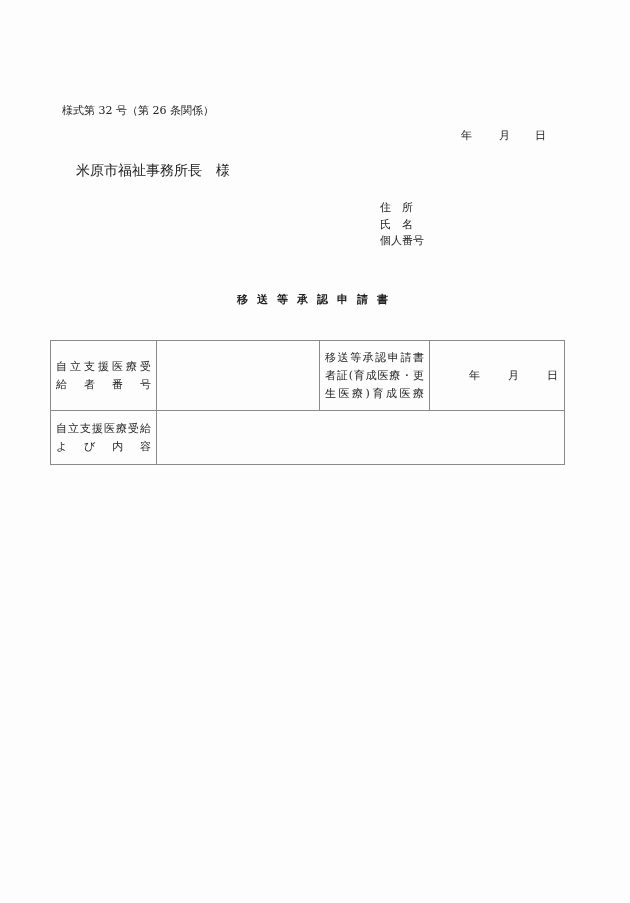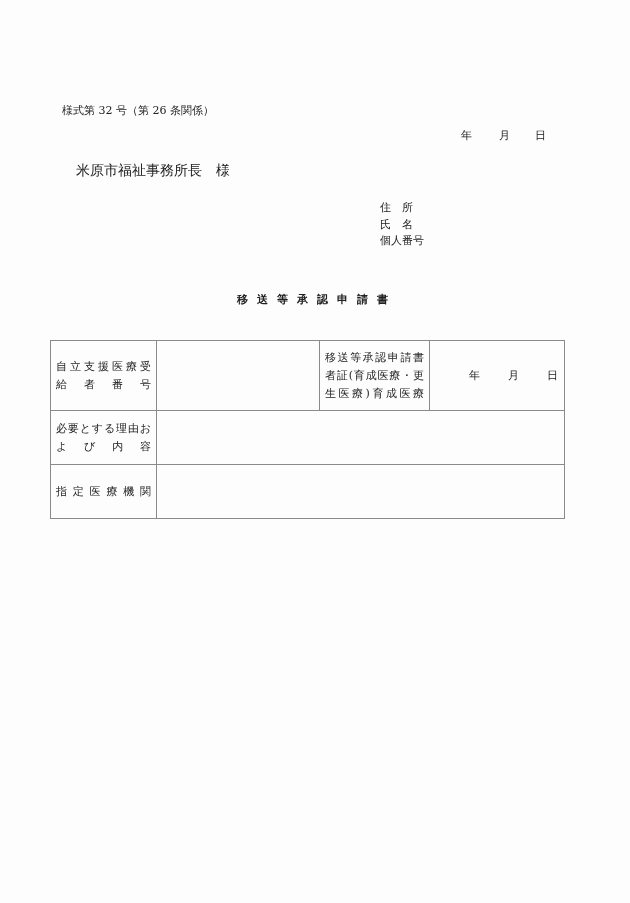--- a/index.html
+++ b/index.html
@@ -57,25 +57,19 @@
       <div class="lbl">移送等承認申請書</div>
       <div class="lbl">者証(育成医療・更</div>
       <div class="lbl">生医療)育成医療</div>
     </td>
     <td class="date-cell">
       <span>年</span><span style="display:inline-block;width:28px"></span><span>月</span><span style="display:inline-block;width:28px"></span><span>日</span>
     </td>
   </tr>
   <tr class="rn">
     <td>
-      <div class="lbl">必要とする理由お</div>
+      <div class="lbl">自立支援医療受給</div>
       <div class="lbl">よ　び　内　容</div>
     </td>
-    <td colspan="3"></td>
-  </tr>
-  <tr class="rn">
-    <td>
-          <div class="lbl">指定医療機関</div>
-        </td>
     <td colspan="3"></td>
   </tr>
 </tbody>
   </table>
 
 </body></html>

